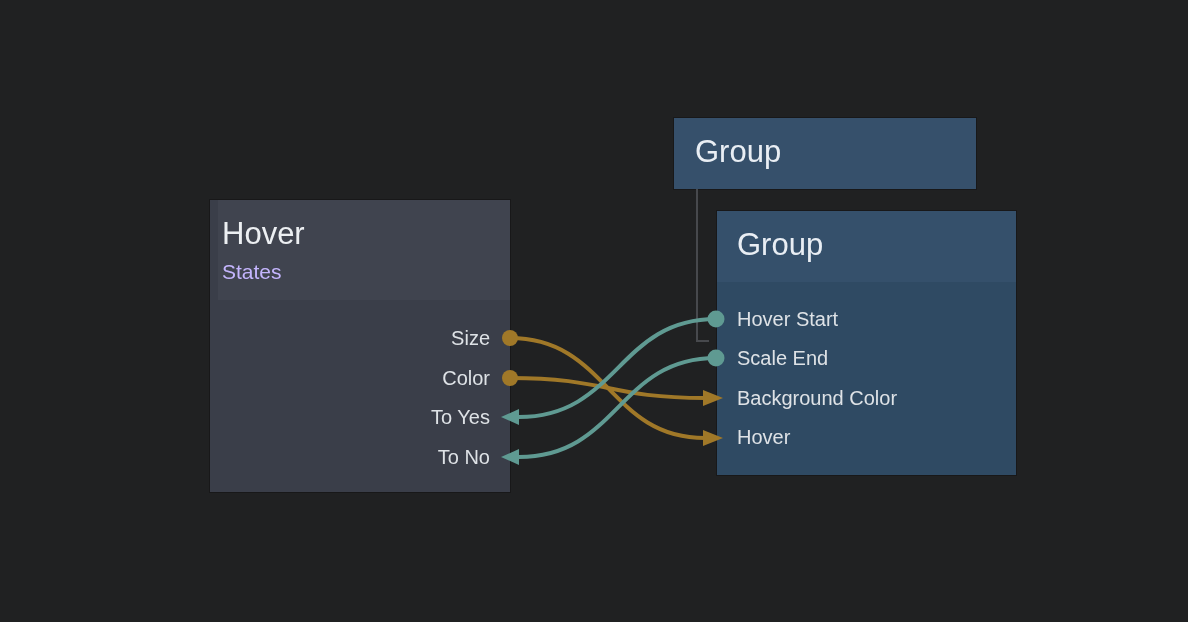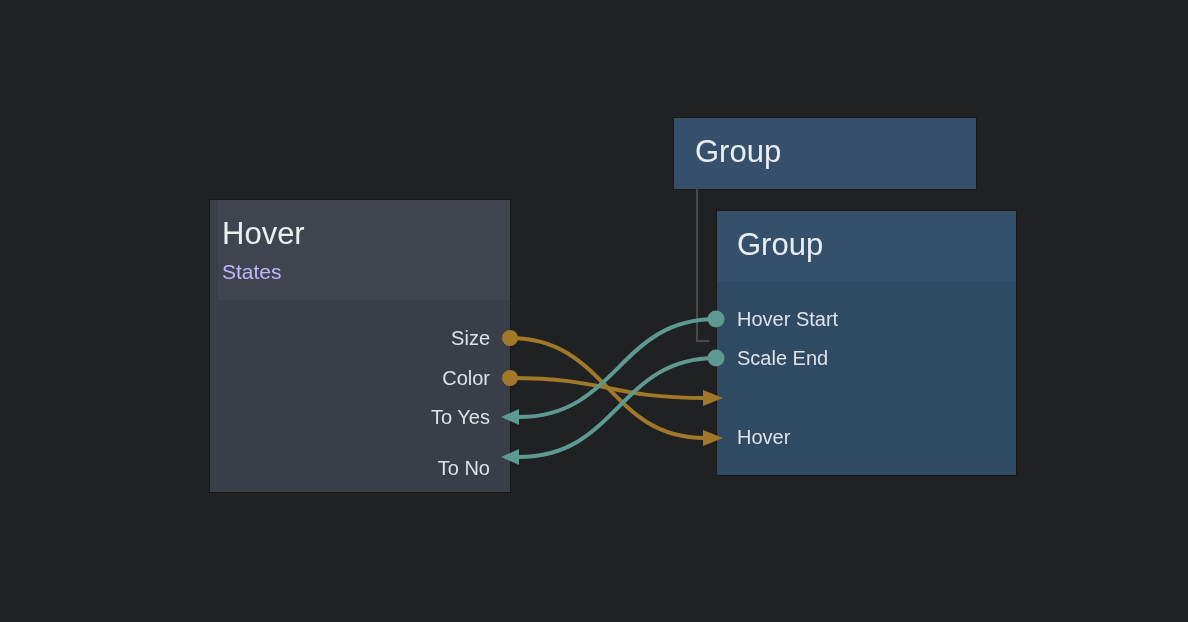--- a/index.html
+++ b/index.html
@@ -61,33 +61,34 @@
 <div class="canvas">
 
   <div class="node hover-node">
     <div class="header">
       <div class="node-title">Hover</div>
       <div class="node-subtitle">States</div>
     </div>
     <div class="port right-align" style="top:124px">Size</div>
     <div class="port right-align" style="top:164px">Color</div>
     <div class="port right-align" style="top:203px">To Yes</div>
-    <div class="port right-align" style="top:254px">To No</div>
+    <div class="port right-align" style="top:243px">To No</div>
   </div>
 
   <div class="node group-parent-node">
     <div class="node-title">Group</div>
   </div>
 
   <div class="node group-child-node">
     <div class="header">
       <div class="node-title">Group</div>
     </div>
     <div class="port left-align" style="top:94px">Hover Start</div>
     <div class="port left-align" style="top:133px">Scale End</div>
+    <div class="port left-align" style="top:173px">Background Color</div>
     <div class="port left-align" style="top:212px">Hover</div>
   </div>
 
   <svg class="wires">
 
     <path class="hierarchy" d="M 697,189 L 697,341 L 709,341"></path>
 
     <path class="wire gold" d="M 510,338 C 608,338 608,438 705,438"></path>
 
     <path class="wire gold" d="M 510,378 C 608,378 608,398 705,398"></path>

